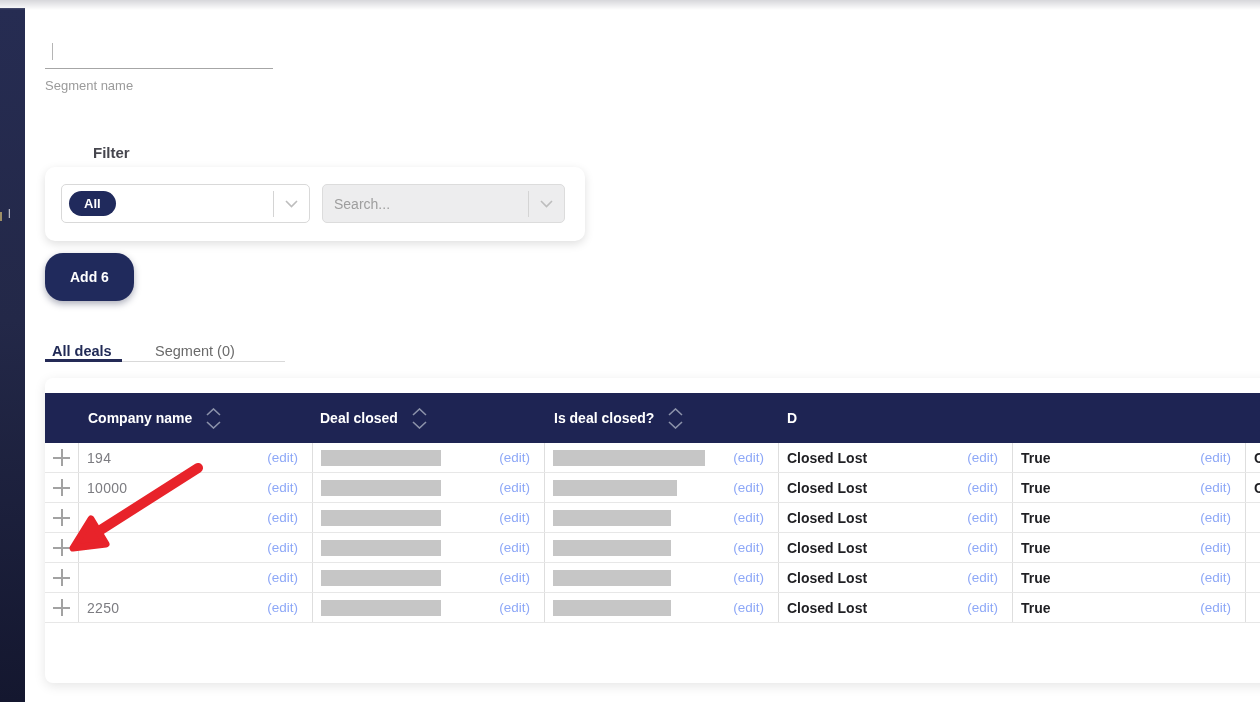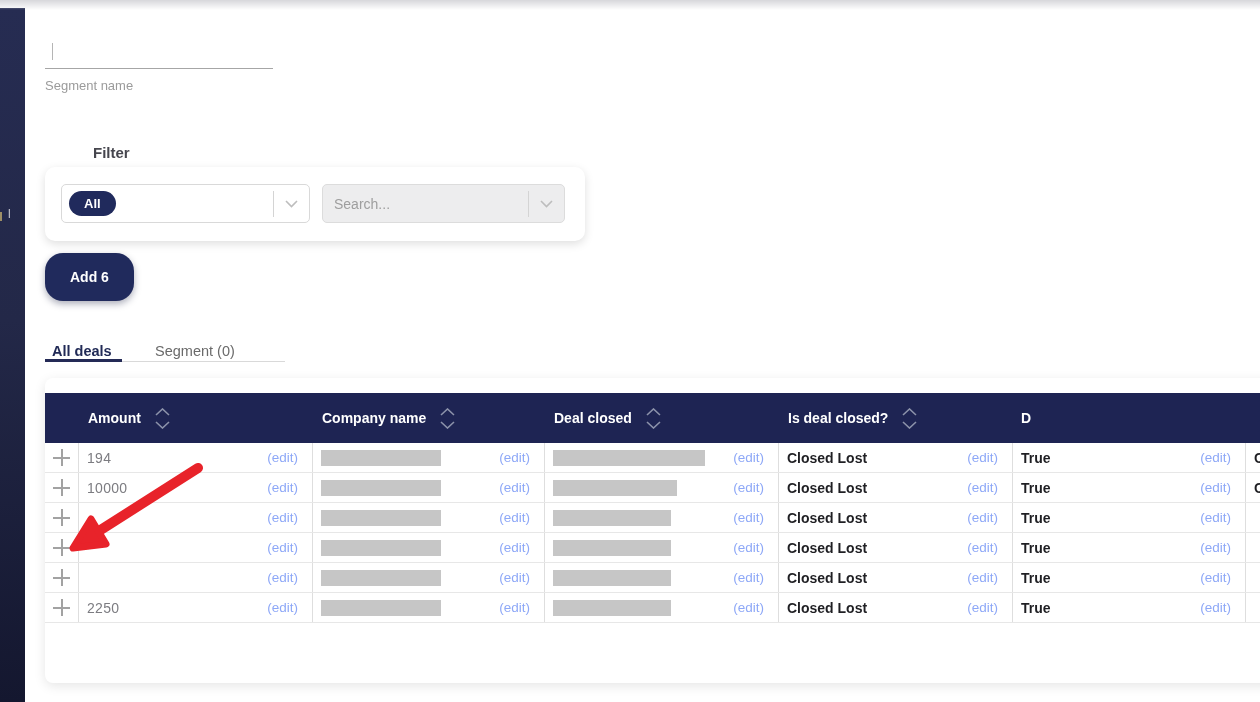--- a/index.html
+++ b/index.html
@@ -115,31 +115,20 @@
   <div class="tabs">
     <span class="tab tab-active">All deals</span>
     <span class="tab tab-inactive">Segment (0)</span>
     <span class="tab-underline-active"></span>
     <span class="tab-underline-inactive"></span>
   </div>
 
   <div class="table-card">
     <div class="thead">
       <div class="th col-plus"></div>
-      <div class="th col1">
-        <span>Amount</span>
-        <span class="sort">
-          <svg width="15" height="8" viewBox="0 0 15 8">
-              <polyline points="1,7 7.5,1 14,7" fill="none" stroke="#8c92aa" stroke-width="1.6"></polyline>
-            </svg>
-          <svg width="15" height="8" viewBox="0 0 15 8">
-              <polyline points="1,1 7.5,7 14,1" fill="none" stroke="#8c92aa" stroke-width="1.6"></polyline>
-            </svg>
-        </span>
-      </div>
       <div class="th col2">
         <span>Company name</span>
         <span class="sort">
           <svg width="15" height="8" viewBox="0 0 15 8">
               <polyline points="1,7 7.5,1 14,7" fill="none" stroke="#8c92aa" stroke-width="1.6"></polyline>
             </svg>
           <svg width="15" height="8" viewBox="0 0 15 8">
               <polyline points="1,1 7.5,7 14,1" fill="none" stroke="#8c92aa" stroke-width="1.6"></polyline>
             </svg>
         </span>

